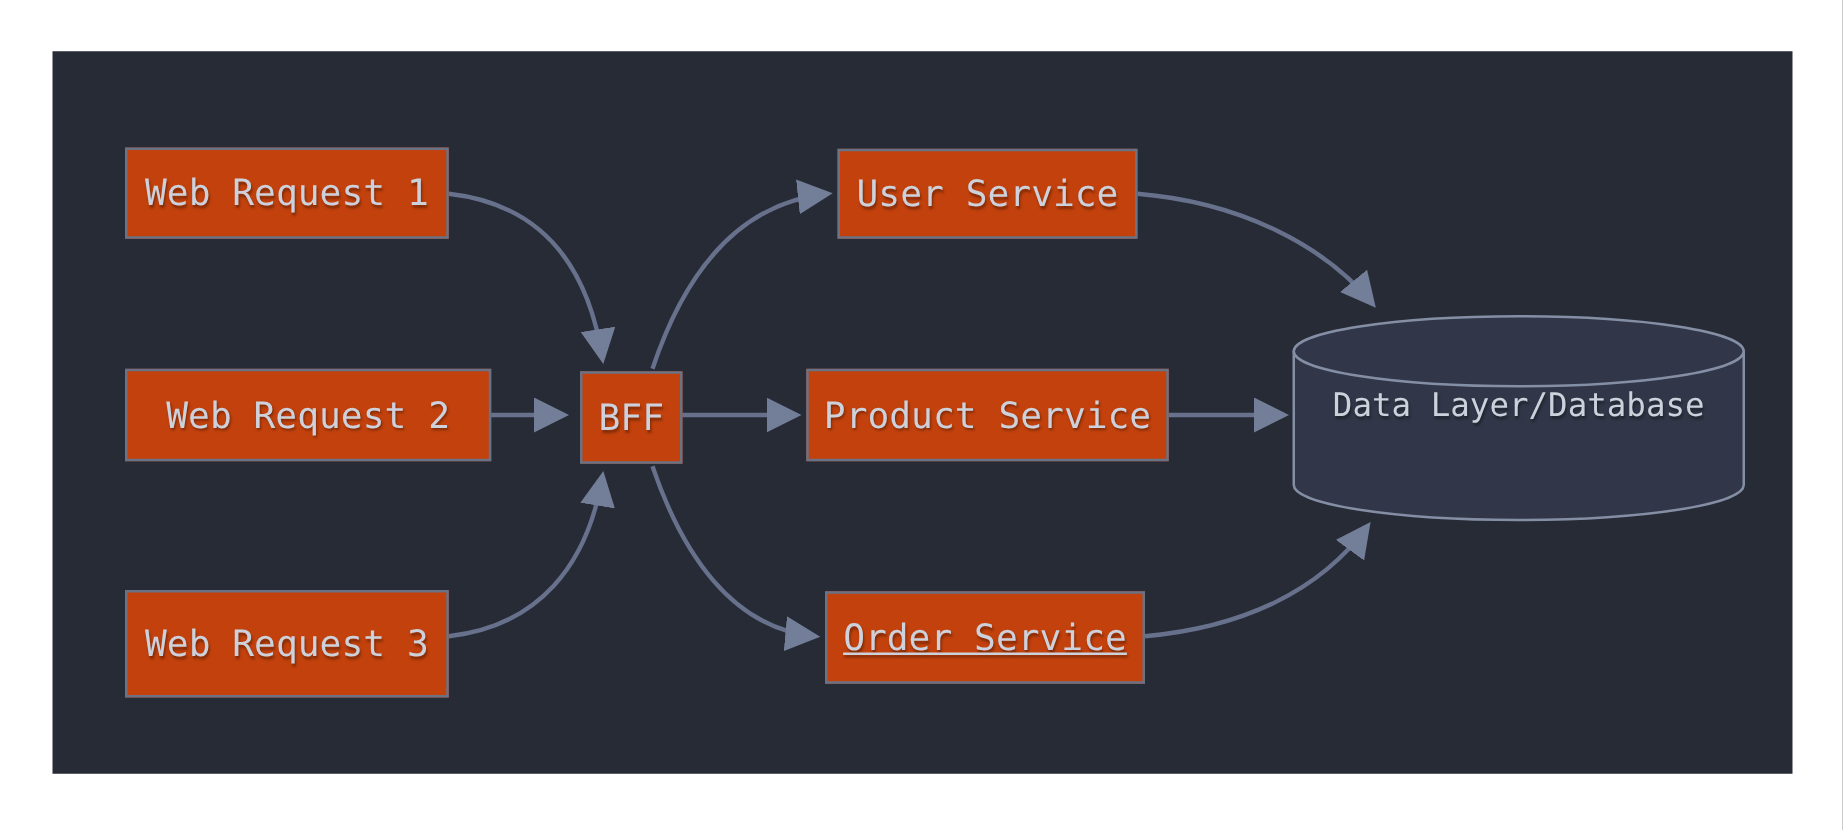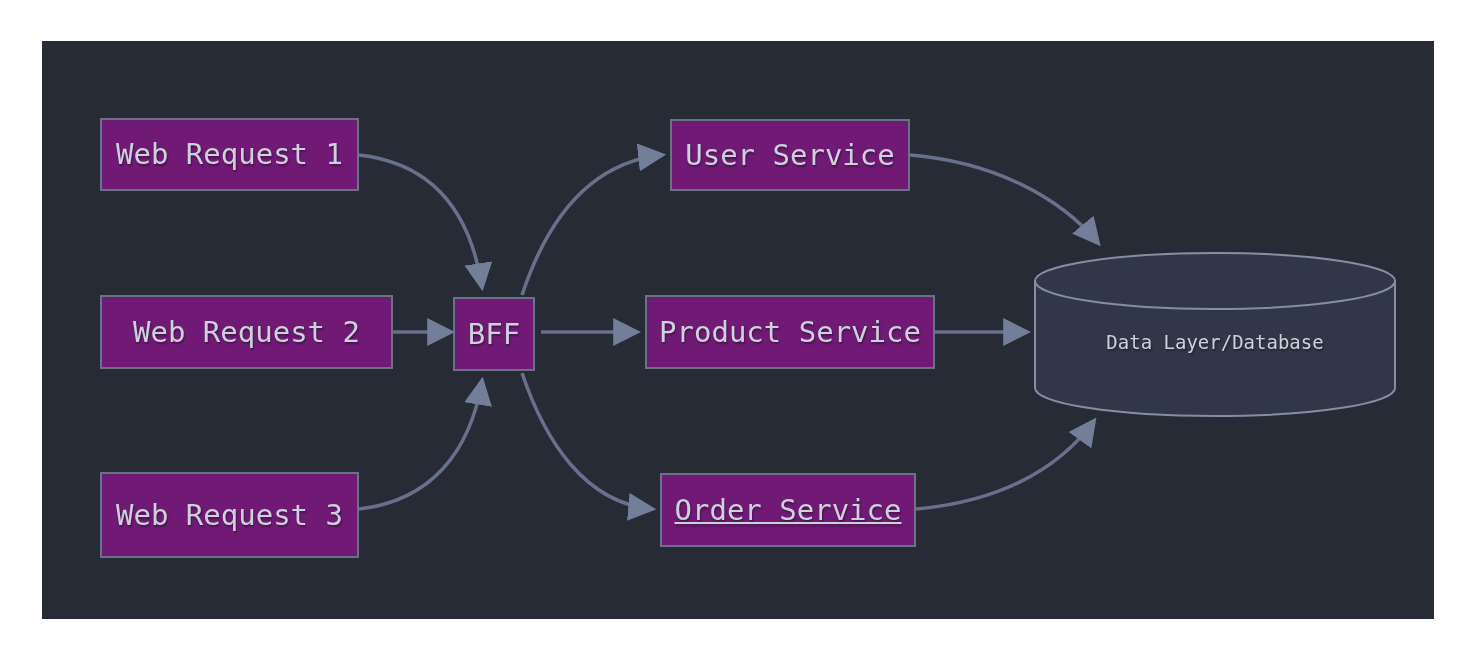--- a/index.html
+++ b/index.html
@@ -20,46 +20,46 @@
     left: 0; top: 0;
     width: 1392px; height: 578px;
     display: block;
   }
   .node {
     position: absolute;
     box-sizing: border-box;
     display: flex;
     align-items: center;
     justify-content: center;
-    background: #701a75;
+    background: #c2410c;
     border: 2px solid #6a7286;
     color: #ccd1db;
     font-size: 29px;
     line-height: 1;
     white-space: nowrap;
     text-shadow: 1px 2px 2px rgba(0,0,0,0.35);
   }
   .cyl-label {
     position: absolute;
     box-sizing: border-box;
     display: flex;
-    align-items: flex-end;
+    align-items: flex-start;
     justify-content: center;
     color: #ccd1db;
-    font-size: 19px;
+    font-size: 26px;
     line-height: 1;
     white-space: nowrap;
     text-shadow: 1px 2px 2px rgba(0,0,0,0.35);
     background: transparent;
   }
   
   #node-wr1     { left: 58px;  top: 77px;  width: 259px; height: 73px; }
   #node-wr2     { left: 58px;  top: 254px; width: 293px; height: 74px; }
   #node-wr3     { left: 58px;  top: 431px; width: 259px; height: 86px; }
-  #node-bff     { left: 411px; top: 256px; width: 82px;  height: 74px; }
+  #node-bff     { left: 422px; top: 256px; width: 82px;  height: 74px; }
   #node-user    { left: 628px; top: 78px;  width: 240px; height: 72px; }
   #node-product { left: 603px; top: 254px; width: 290px; height: 74px; }
   #node-order   { left: 618px; top: 432px; width: 256px; height: 74px; text-decoration: underline; }
   #node-db-label{ left: 993px; top: 271px; width: 360px; height: 40px; }
 </style>
 </head>
 <body>
 
 <div class="canvas">
 

